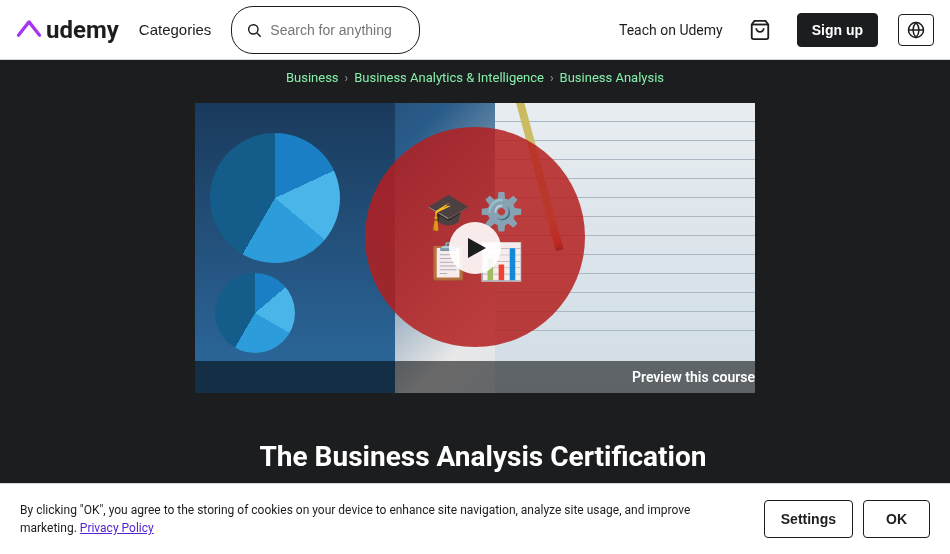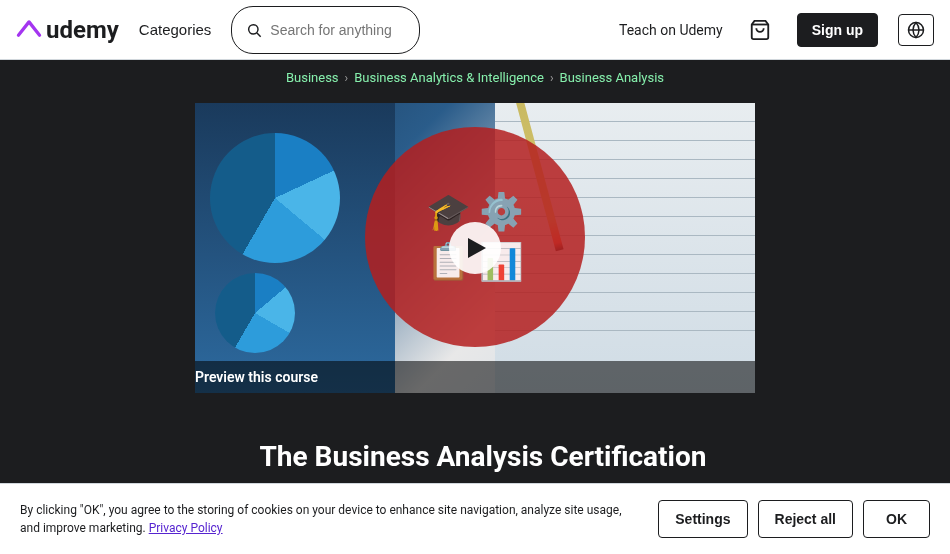--- a/index.html
+++ b/index.html
@@ -280,21 +280,21 @@
       margin-left: 4px;
     }
 
     
     .preview-label {
       position: absolute;
       bottom: 0;
       left: 0;
       right: 0;
       background: rgba(0,0,0,0.55);
-      text-align: left;
+      text-align: right;
       color: #fff;
       font-size: 14px;
       font-weight: 600;
       padding: 8px 0;
       z-index: 3;
     }
 
     
     .cookie-banner {
       position: absolute;
@@ -469,16 +469,15 @@
 
 </div>
 
 <div class="cookie-banner">
   <p class="cookie-text">
     <span>By clicking "OK", you agree to the storing of cookies on your device to enhance site navigation, analyze site usage, and improve marketing.</span>
     <a href="#">Privacy Policy</a>
   </p>
   <div class="cookie-buttons">
     <button class="cookie-btn">Settings</button>
-    <button class="cookie-btn">Reject all</button>
     <button class="cookie-btn-ok">OK</button>
   </div>
 </div>
 
 </body></html>

